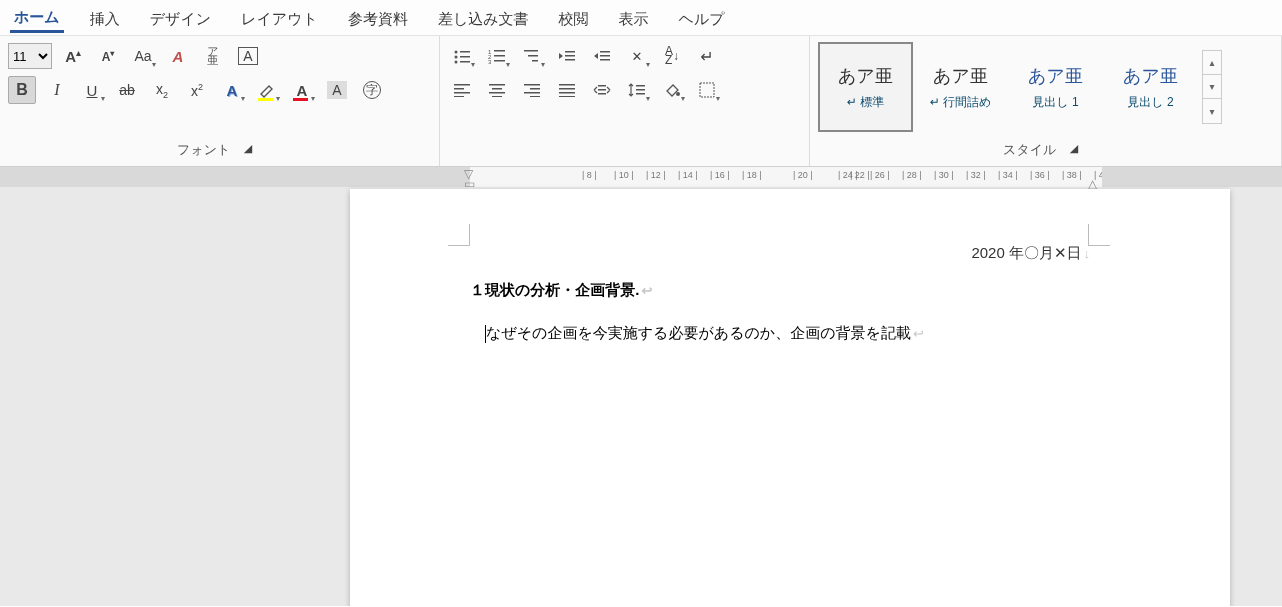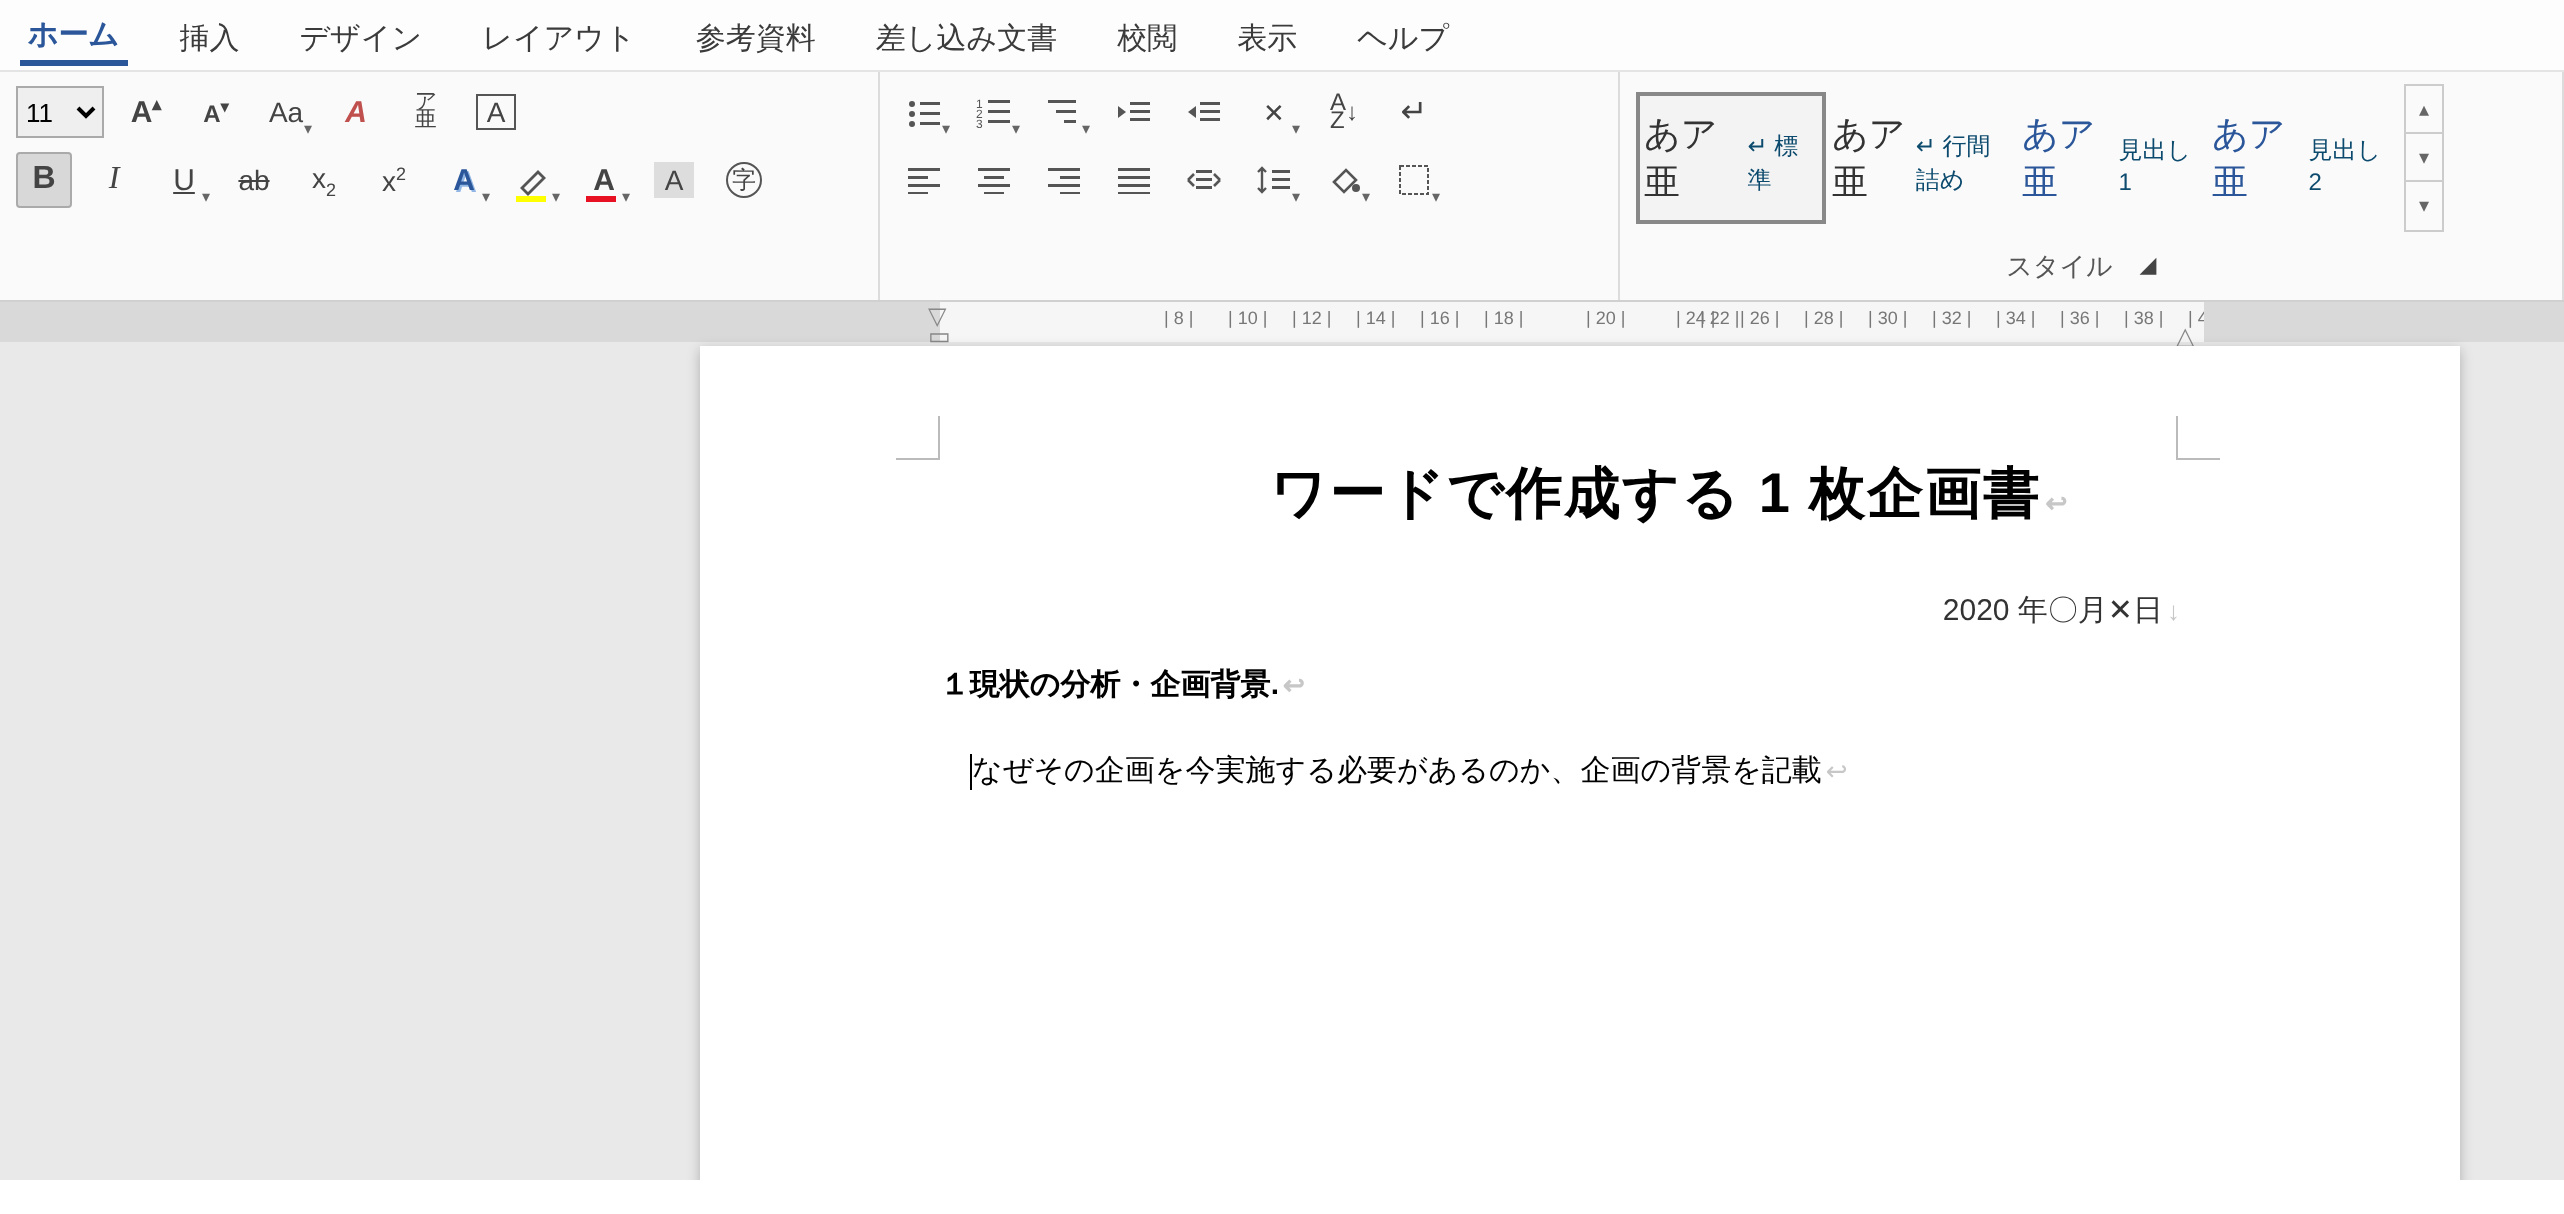--- a/index.html
+++ b/index.html
@@ -23,21 +23,21 @@
 
 .iconbtn { width: 28px; height: 28px; display: inline-flex; align-items: center; justify-content: center; border-radius: 2px; cursor: pointer; font-family: "Segoe UI", sans-serif; color:#444; position:relative;}
 .iconbtn.sel { background: #d8d8d8; border:1px solid #aaa;}
 .iconbtn .dd { font-size:8px; position:absolute; right:1px; bottom:1px; color:#666;}
 .colorbar { position:absolute; bottom:3px; left:5px; right:8px; height:3px; }
 .txtlabel{ font-weight:bold; font-size:15px;}
 
 
 .styles-group { flex:0 0 auto; }
 .styles-row { display:flex; align-items:center; }
-.stylecard { width: 95px; height: 66px; border:1px solid transparent; display:flex; align-items:center; justify-content:center; cursor:pointer; padding:2px;}
+.stylecard { width: 95px; height: 90px; border:1px solid transparent; display:flex; flex-direction:column; align-items:center; justify-content:center; cursor:pointer; padding:2px;}
 .stylecard.sel { border:2px solid #888; background:#f3f3f3;}
 .stylecard .preview { font-size:18px; color:#333; }
 .stylecard.h1 .preview,.stylecard.h2 .preview{ color:#2b579a;}
 .stylecard .name { font-size:12px; color:#0c4a6e; margin-top:6px;}
 .style-spin { display:flex; flex-direction:column; border:1px solid #ccc; margin-left:4px;}
 .style-spin div{ width:18px; height:24px; display:flex; align-items:center; justify-content:center; font-size:10px; color:#666; cursor:pointer; border-bottom:1px solid #ccc;}
 .style-spin div:last-child{border-bottom:none;}
 
 
 .workspace { background: #e9e9e9; height: calc(607px - 168px); position: relative; overflow:hidden; }
@@ -139,20 +139,23 @@
             <span class="colorbar" style="background:#e81123;"></span>
             <span class="dd">▾</span>
           </span>
         <span class="iconbtn">
             <span style="background:#ddd;padding:1px 5px;font-size:14px;">A</span>
           </span>
         <span class="iconbtn">
             <span style="border:1.5px solid #555;border-radius:50%;width:18px;height:18px;display:inline-flex;align-items:center;justify-content:center;font-size:12px;">字</span>
           </span>
       </div>
+    </div>
+    <div class="group-label"><span>フォント</span>
+      <span class="group-launcher iconbtn">◢</span>
     </div>
   </div>
 
   <div class="group" style="width:370px;">
     <div class="group-content">
       <div class="group-row">
         <span class="iconbtn">
             <svg width="18" height="16">
               <circle cx="3" cy="4" r="1.5" fill="#555"></circle>
               <rect x="7" y="3" width="10" height="1.5" fill="#555"></rect>
@@ -336,18 +339,17 @@
       <span class="tick" style="left: 1222px;">| 48 |</span>
       <div class="shade" style="position: absolute; left: 350px; top: 0px; width: 120px; height: 100%; background: rgb(217, 217, 217);"></div>
       <div class="shade" style="position: absolute; right: 0px; top: 0px; width: 180px; height: 100%; background: rgb(217, 217, 217);"></div>
       <span class="indent" style="left: 464px;">▽</span>
       <span class="indent" style="left: 464px; top: 10px;">▭</span>
       <span class="indent" style="left: 1088px; top: 10px;">△</span>
     </div>
   <div class="page">
     <div class="corner tl"></div>
     <div class="corner tr"></div>
-    <div class="doc-title"><span>ワードで作成する 1 枚企画書</span><span class="pm">↩</span></div>
     <div class="doc-date"><span>2020 年〇月✕日</span><span class="down">↓</span></div>
     <div class="doc-h1"><span>１現状の分析・企画背景.</span><span class="pm">↩</span></div>
     <div class="doc-body"><span class="cursor-caret"></span><span>なぜその企画を今実施する必要があるのか、企画の背景を記載</span><span class="pm">↩</span></div>
   </div>
 </div>
 
 </body></html>

